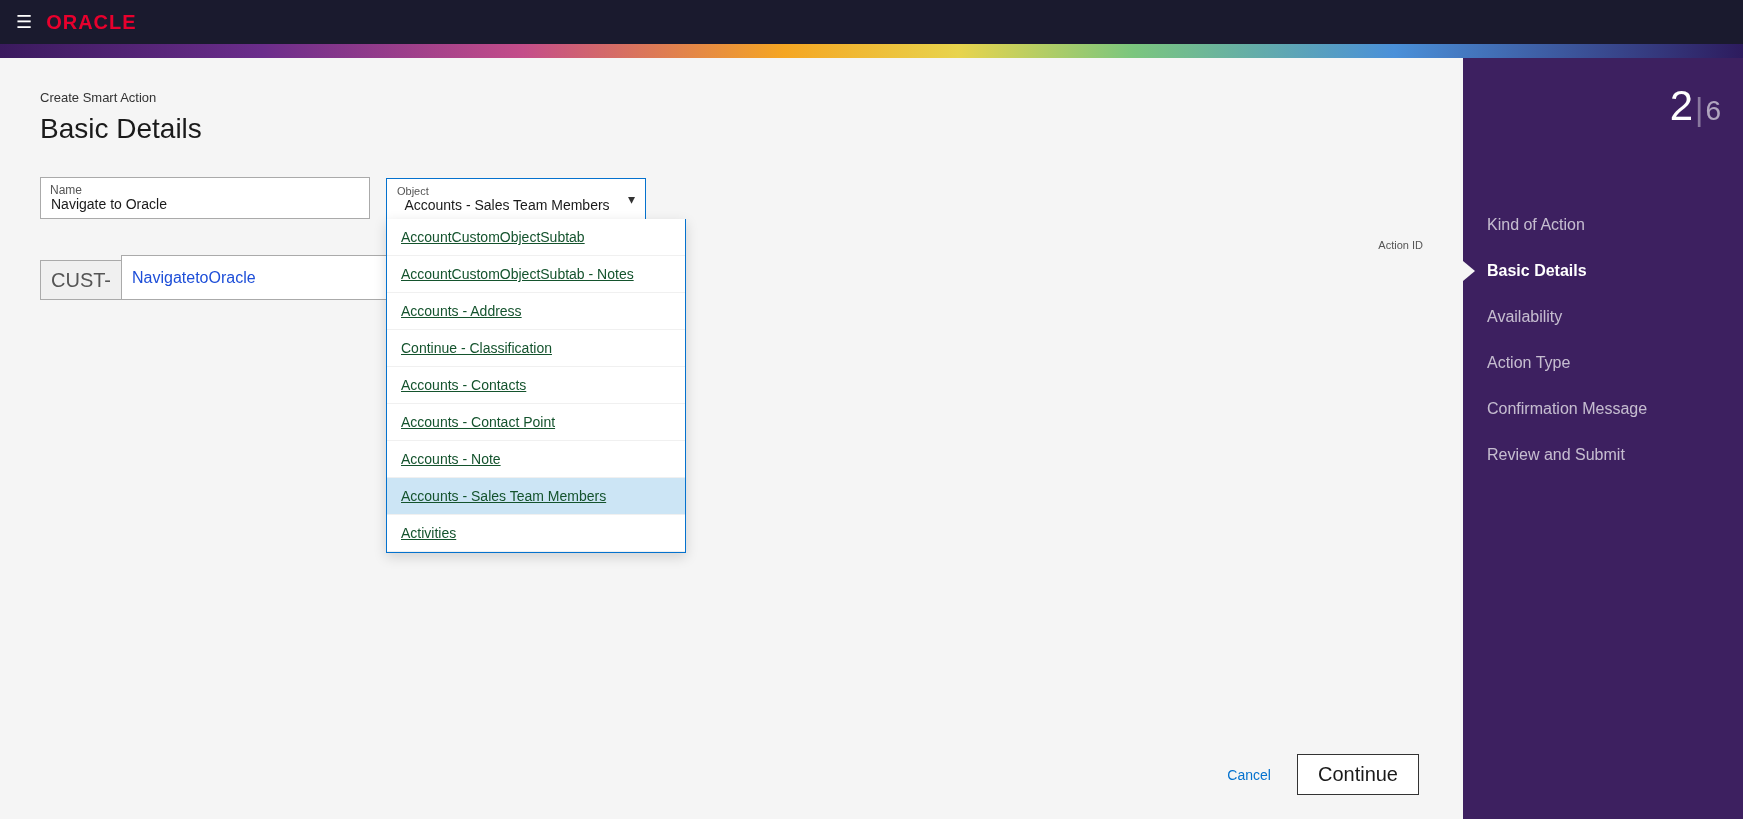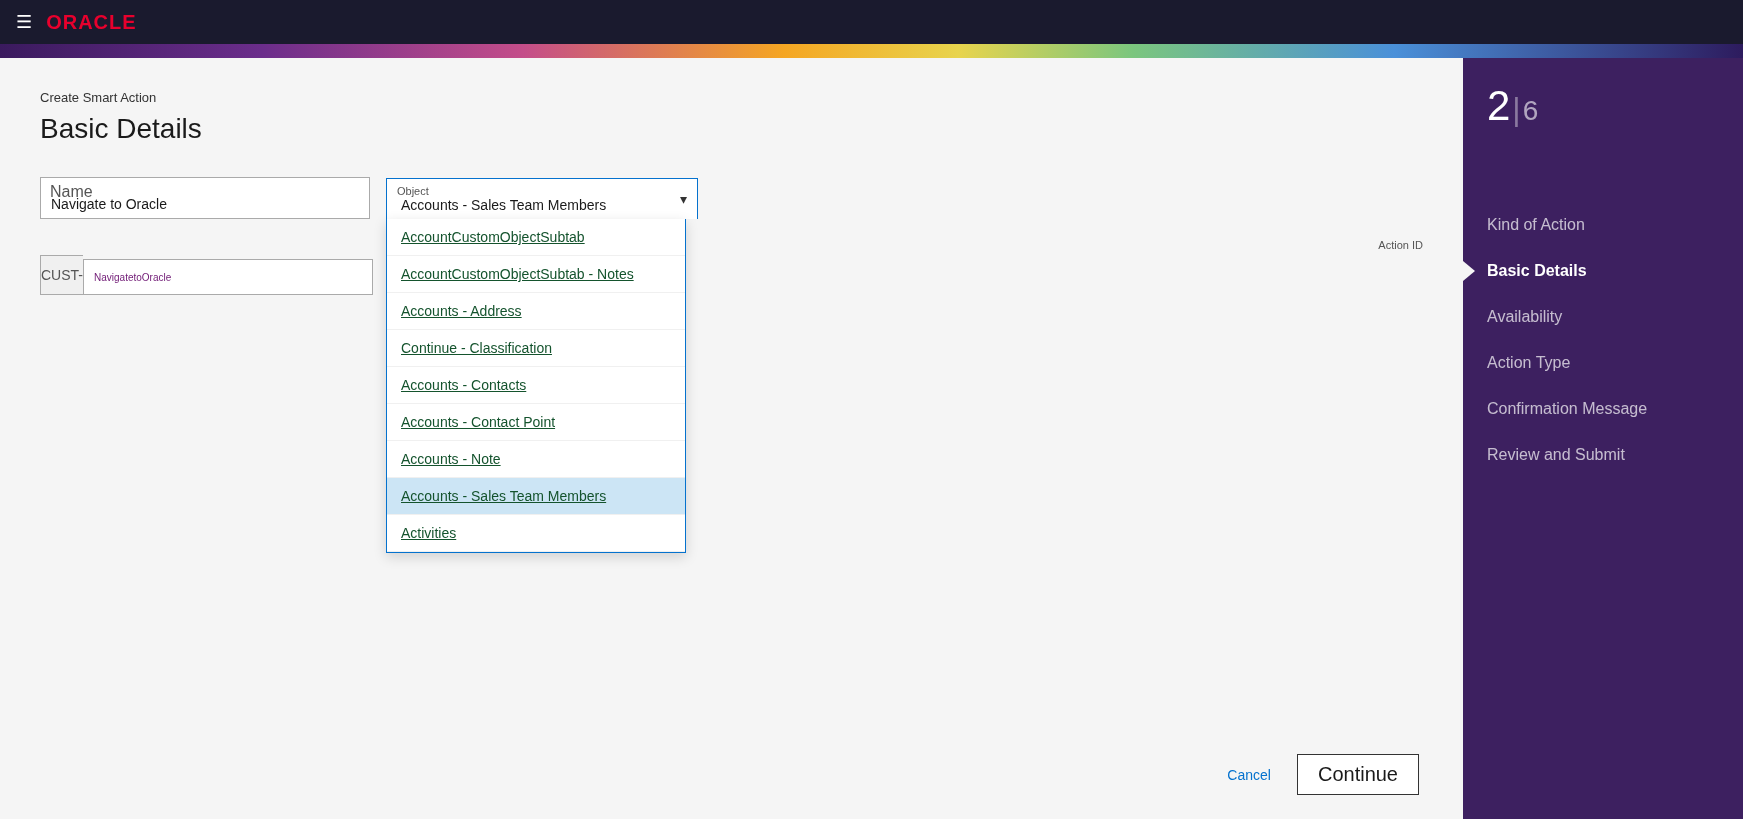--- a/index.html
+++ b/index.html
@@ -69,21 +69,21 @@
       align-items: flex-end;
     }
 
     .form-field {
       display: flex;
       flex-direction: column;
       position: relative;
     }
 
     .form-field label {
-      font-size: 16px;
+      font-size: 12px;
       color: #555;
       position: absolute;
       top: 6px;
       left: 10px;
       pointer-events: none;
     }
 
     .form-field input {
       border: 1px solid #aaa;
       background: white;
@@ -102,22 +102,23 @@
     }
 
     .object-select-display {
       border: 1px solid #0572ce;
       border-bottom: none;
       background: white;
       padding: 18px 32px 6px 14px;
       font-size: 14px;
       color: #1a1a1a;
       cursor: pointer;
-      width: 312px;
-      position: relative;
+      width: 260px;
+      position: relative;
+      text-align: center;
     }
 
     .object-select-label {
       font-size: 11px;
       color: #555;
       position: absolute;
       top: 6px;
       left: 10px;
     }
 
@@ -184,37 +185,37 @@
     .action-id-label-block label {
       font-size: 11px;
       color: #555;
       margin-bottom: 4px;
       text-align: right;
     }
 
     .cust-prefix {
       border: 1px solid #aaa;
       background: #f0f0f0;
-      padding: 10px 0;
-      font-size: 14px;
+      padding: 10px 10px;
+      font-size: 20px;
       color: #555;
       border-right: none;
       height: 40px;
       display: flex;
       align-items: center;
     }
 
     .action-id-input {
       border: 1px solid #aaa;
       background: white;
       padding: 8px 10px;
-      font-size: 10px;
-      color: #701a75;
+      font-size: 16px;
+      color: #1d4ed8;
       outline: none;
-      height: 36px;
+      height: 45px;
       width: 290px;
     }
 
     
     .footer {
       position: absolute;
       bottom: 24px;
       right: 44px;
       display: flex;
       gap: 10px;
@@ -242,21 +243,21 @@
     .sidebar {
       width: 280px;
       background: #3d2060;
       display: flex;
       flex-direction: column;
       padding: 24px 0 0 0;
       flex-shrink: 0;
     }
 
     .step-indicator {
-      text-align: left;
+      text-align: right;
       margin-bottom: 32px;
       padding: 0 24px;
     }
 
     .step-number {
       font-size: 42px;
       font-weight: 300;
       color: white;
       letter-spacing: -2px;
     }

